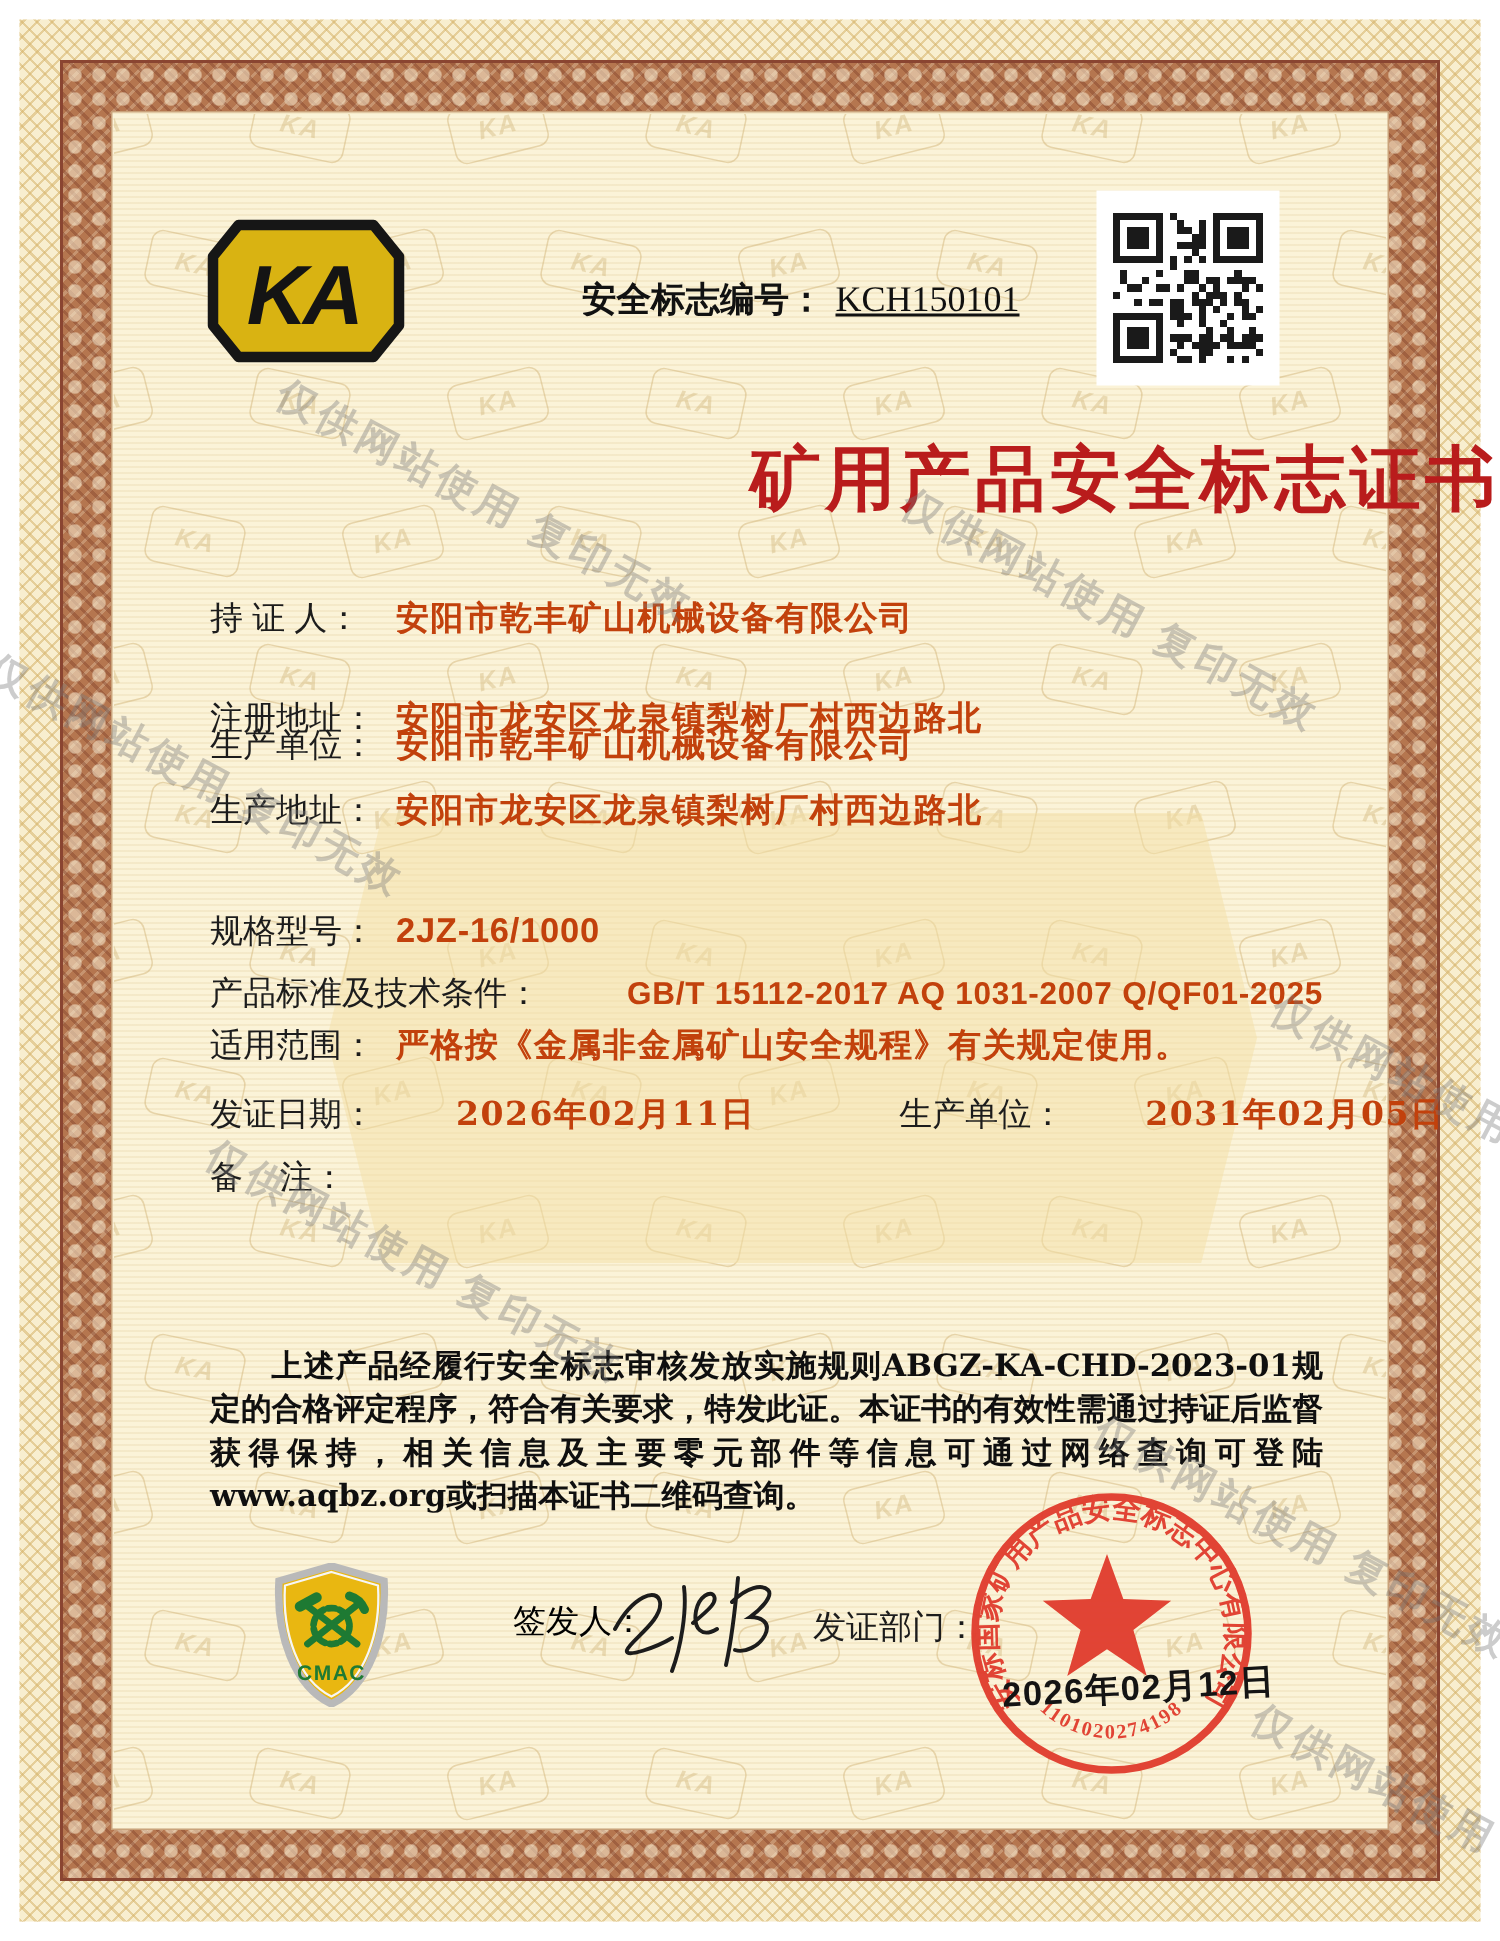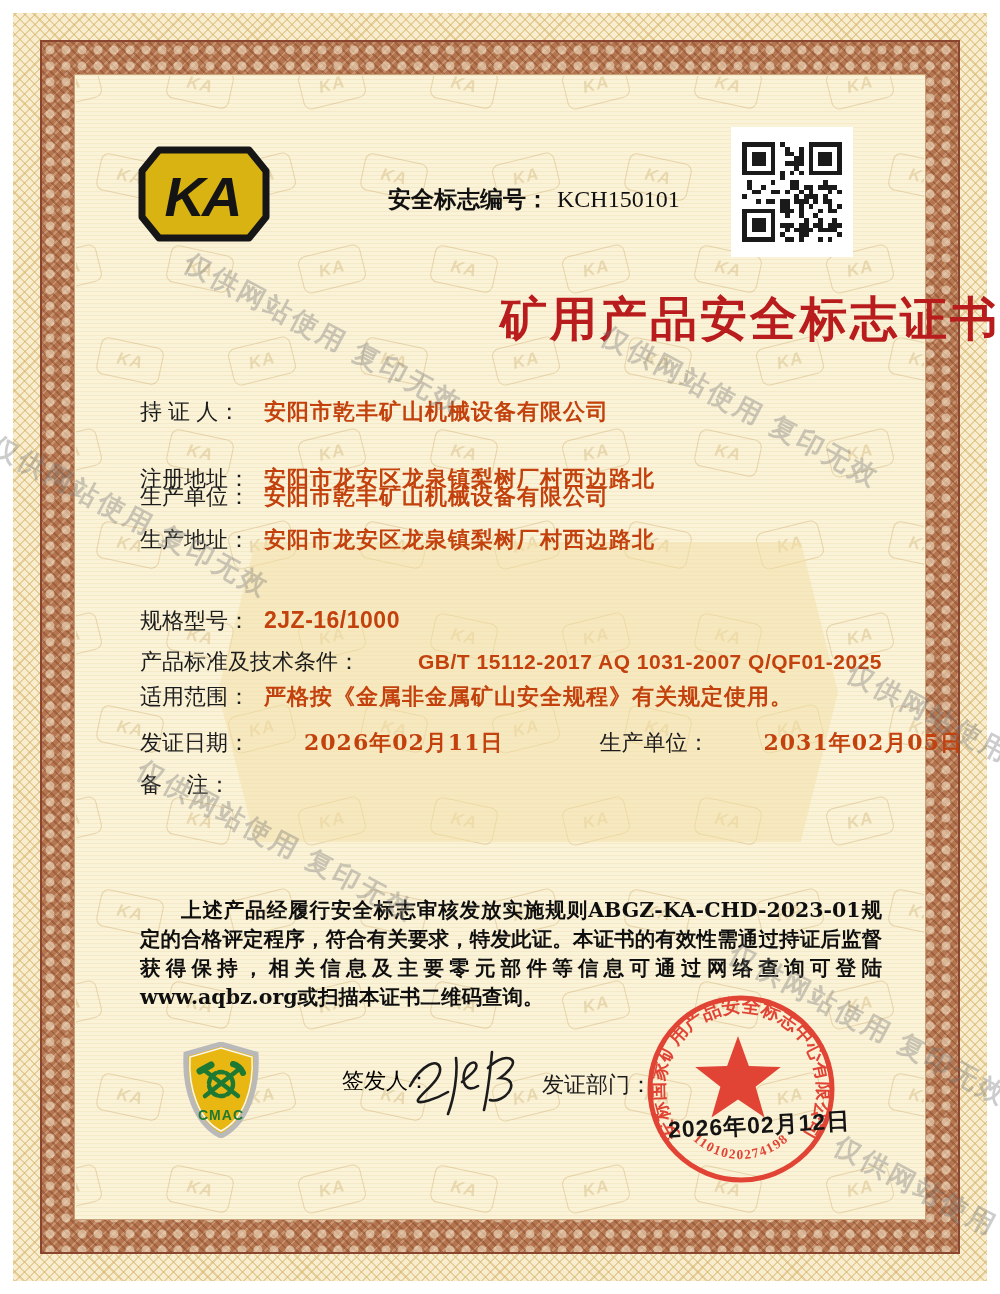--- a/index.html
+++ b/index.html
@@ -28,21 +28,21 @@
     justify-content:center;letter-spacing:1px;}
   .tile.alt{transform:rotate(12deg);}
   .bighex{position:absolute;left:218px;top:542px;width:620px;height:300px;z-index:1;
     clip-path:polygon(6% 0,94% 0,100% 50%,94% 100%,6% 100%,0 50%);
     background:rgba(243,224,165,.5);}
 
   
   .ka-logo{position:absolute;left:138px;top:146px;z-index:4;}
   .certno{position:absolute;left:388px;top:184px;z-index:4;white-space:nowrap;}
   .certno .lab{font:600 23px "Liberation Sans",sans-serif;color:#111;}
-  .certno .num{font:500 24px "Liberation Serif",serif;color:#111;margin-left:8px;}
+  .certno .num{font:500 24px "Liberation Serif",serif;color:#111;margin-left:8px;text-decoration:underline;}
   .qrbox{position:absolute;left:731px;top:127px;width:122px;height:130px;background:#ffffff;
     z-index:4;display:flex;align-items:center;justify-content:center;}
   .title{position:absolute;left:0;right:0;top:288px;text-align:right;z-index:4;
     font:900 47px "Liberation Serif",serif;color:#b91c1c;letter-spacing:3px;}
 
   
   .row{position:absolute;left:140px;z-index:4;white-space:nowrap;display:flex;align-items:baseline;}
   .lab{display:inline-block;min-width:124px;white-space:pre;font:500 22px "Liberation Sans",sans-serif;color:#1c1c1c;}
   .val{font:700 22px "DejaVu Serif",serif;color:#c2410c;letter-spacing:1px;}
   .val.sans{font:700 23px "Liberation Sans",sans-serif;letter-spacing:.5px;}

